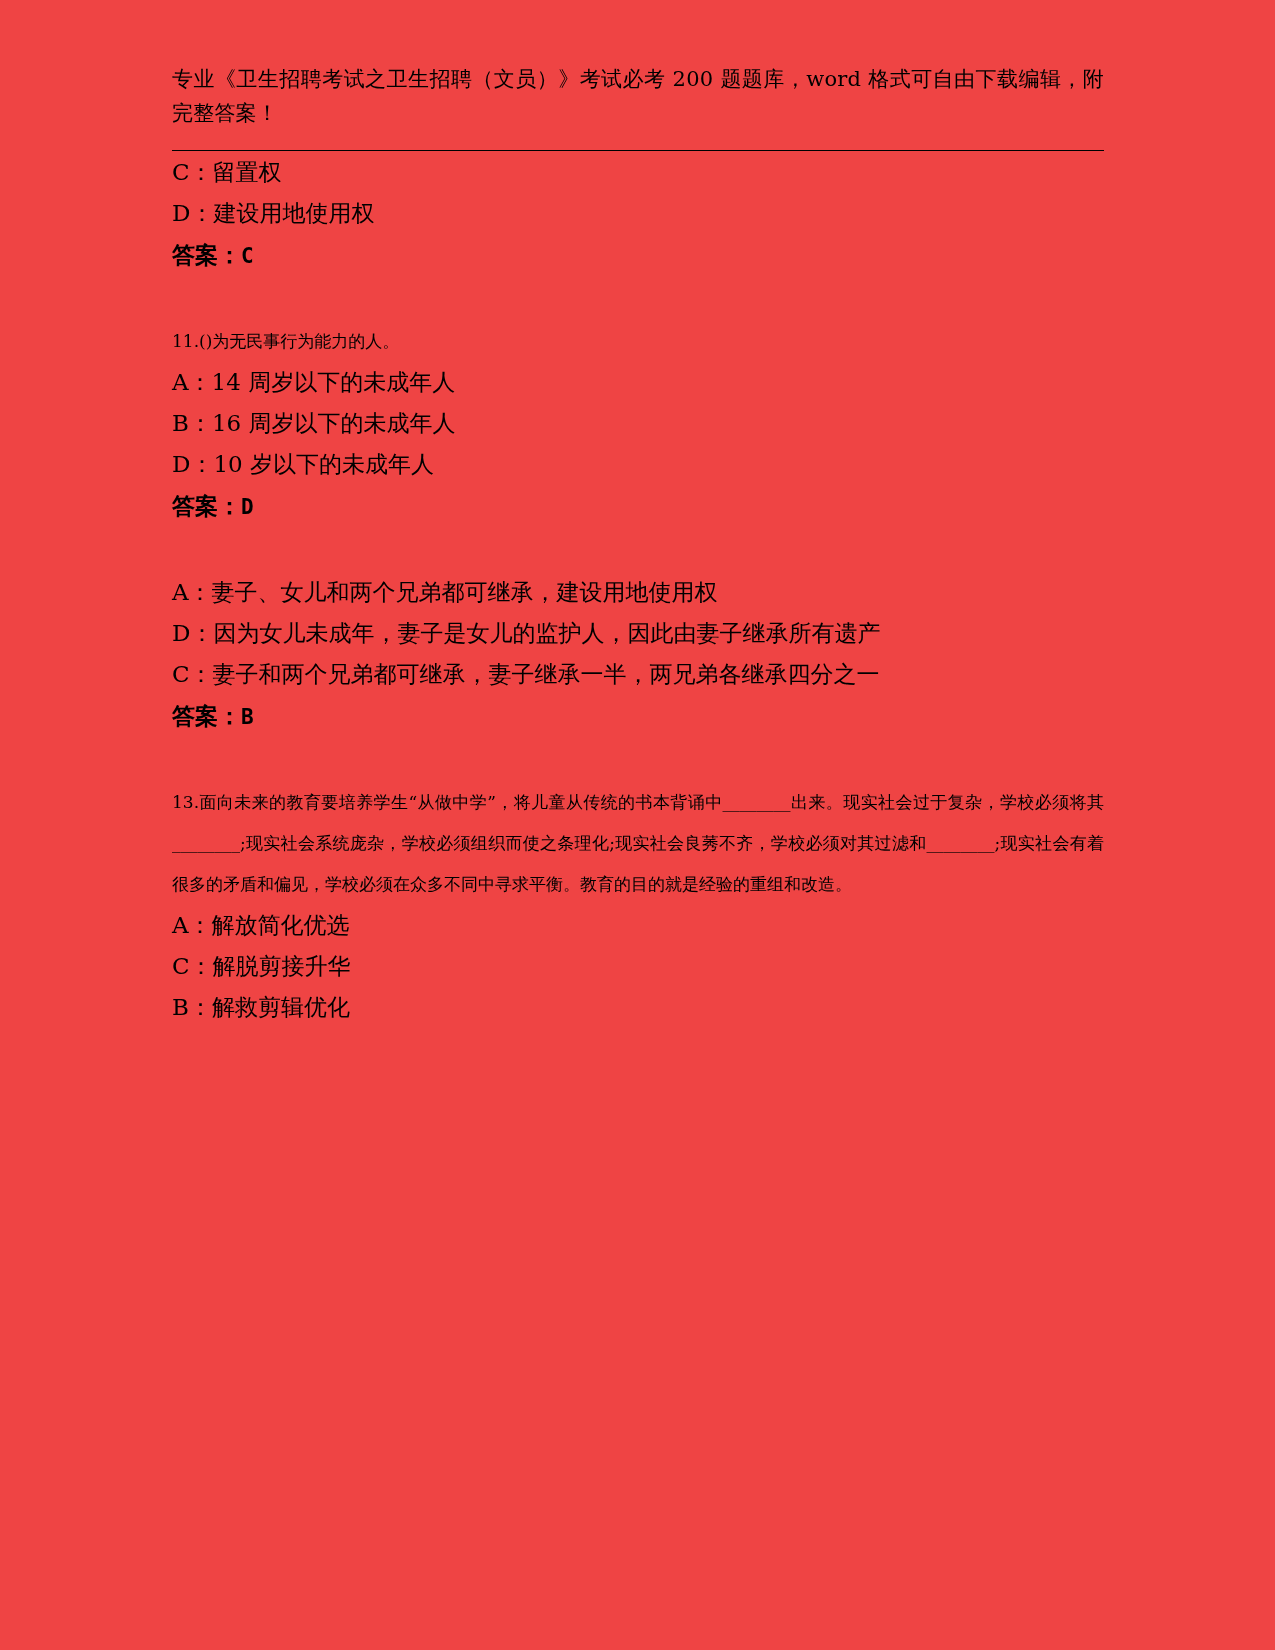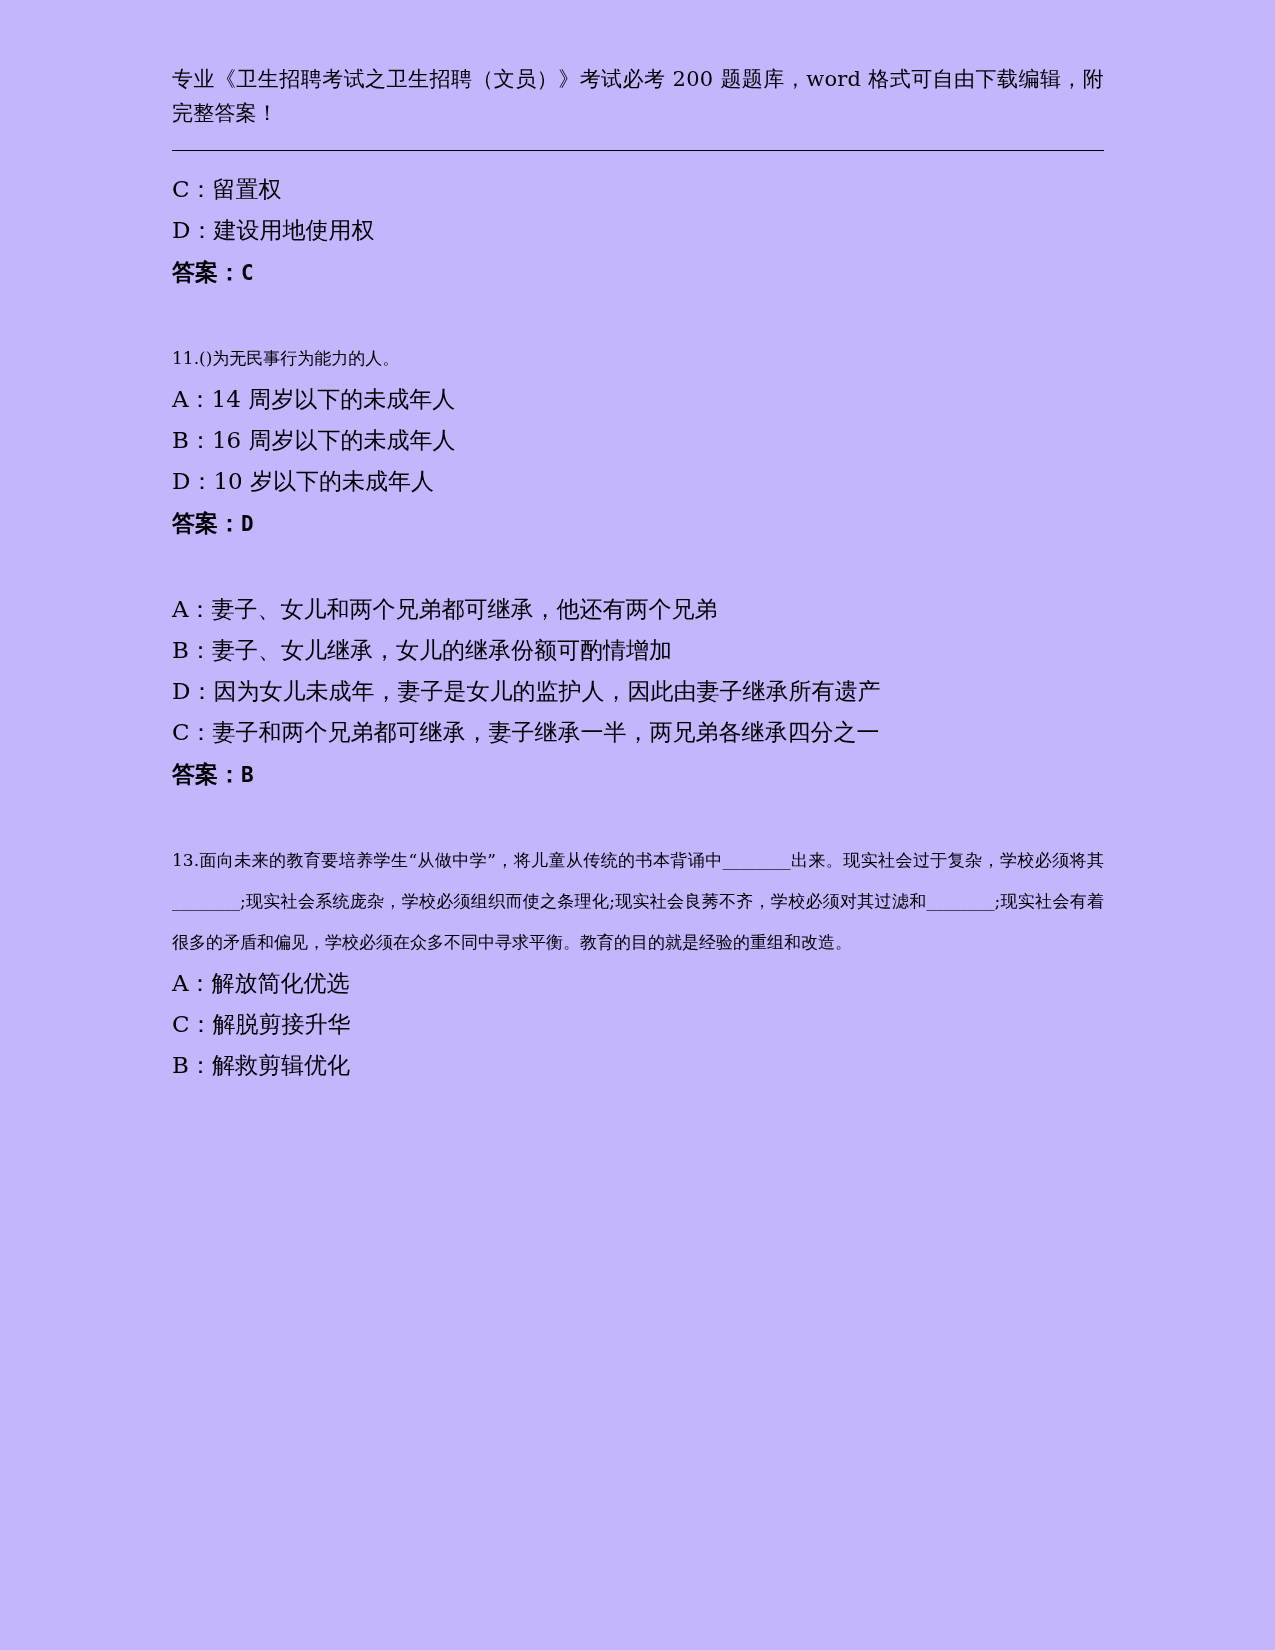--- a/index.html
+++ b/index.html
@@ -4,21 +4,21 @@
 <style>
   html, body {
     margin: 0;
     padding: 0;
     background: #ffffff;
   }
   .page {
     width: 1275px;
     height: 1650px;
     margin: 0 auto;
-    background: #c4b5fd;
+    background: #ef4444;
     position: relative;
     box-sizing: border-box;
     padding: 0;
     font-family: "DejaVu Serif", "Liberation Serif", serif;
     color: #000000;
   }
   .content {
     position: absolute;
     left: 172px;
     top: 62px;
@@ -32,21 +32,21 @@
     text-align: justify;
     letter-spacing: 0.2px;
   }
   .header-rule {
     border: 0;
     border-top: 1.5px solid #000;
     margin: 20px 0 0 0;
     width: 932px;
   }
   .body-block {
-    margin-top: 18px;
+    margin-top: 1px;
   }
   .opt {
     font-size: 23px;
     line-height: 41px;
   }
   .qtext {
     font-size: 17px;
     line-height: 41px;
     text-align: justify;
   }
@@ -87,22 +87,21 @@
 
     <div class="q-group">
       <div class="qtext"><span class="num">11.</span><span>()为无民事行为能力的人。</span></div>
       <div class="opt">A：14 周岁以下的未成年人</div>
       <div class="opt">B：16 周岁以下的未成年人</div>
       <div class="opt">D：10 岁以下的未成年人</div>
       <div class="answer"><span>答案：</span><span class="letter">D</span></div>
     </div>
 
     <div class="q-group">
-      <div class="opt">A：妻子、女儿和两个兄弟都可继承，他还有两个兄弟</div>
-      <div class="opt">B：妻子、女儿继承，女儿的继承份额可酌情增加</div>
+      <div class="opt">A：妻子、女儿和两个兄弟都可继承，建设用地使用权</div>
       <div class="opt">D：因为女儿未成年，妻子是女儿的监护人，因此由妻子继承所有遗产</div>
       <div class="opt">C：妻子和两个兄弟都可继承，妻子继承一半，两兄弟各继承四分之一</div>
       <div class="answer"><span>答案：</span><span class="letter">B</span></div>
     </div>
 
     <div class="q-group">
       <div class="qtext"><span class="num">13.</span><span>面向未来的教育要培养学生“从做中学”，将儿童从传统的书本背诵中________出来。现实社会过于复杂，学校必须将其________;现实社会系统庞杂，学校必须组织而使之条理化;现实社会良莠不齐，学校必须对其过滤和________;现实社会有着很多的矛盾和偏见，学校必须在众多不同中寻求平衡。教育的目的就是经验的重组和改造。</span></div>
       <div class="opt">A：解放简化优选</div>
       <div class="opt">C：解脱剪接升华</div>
       <div class="opt">B：解救剪辑优化</div>

